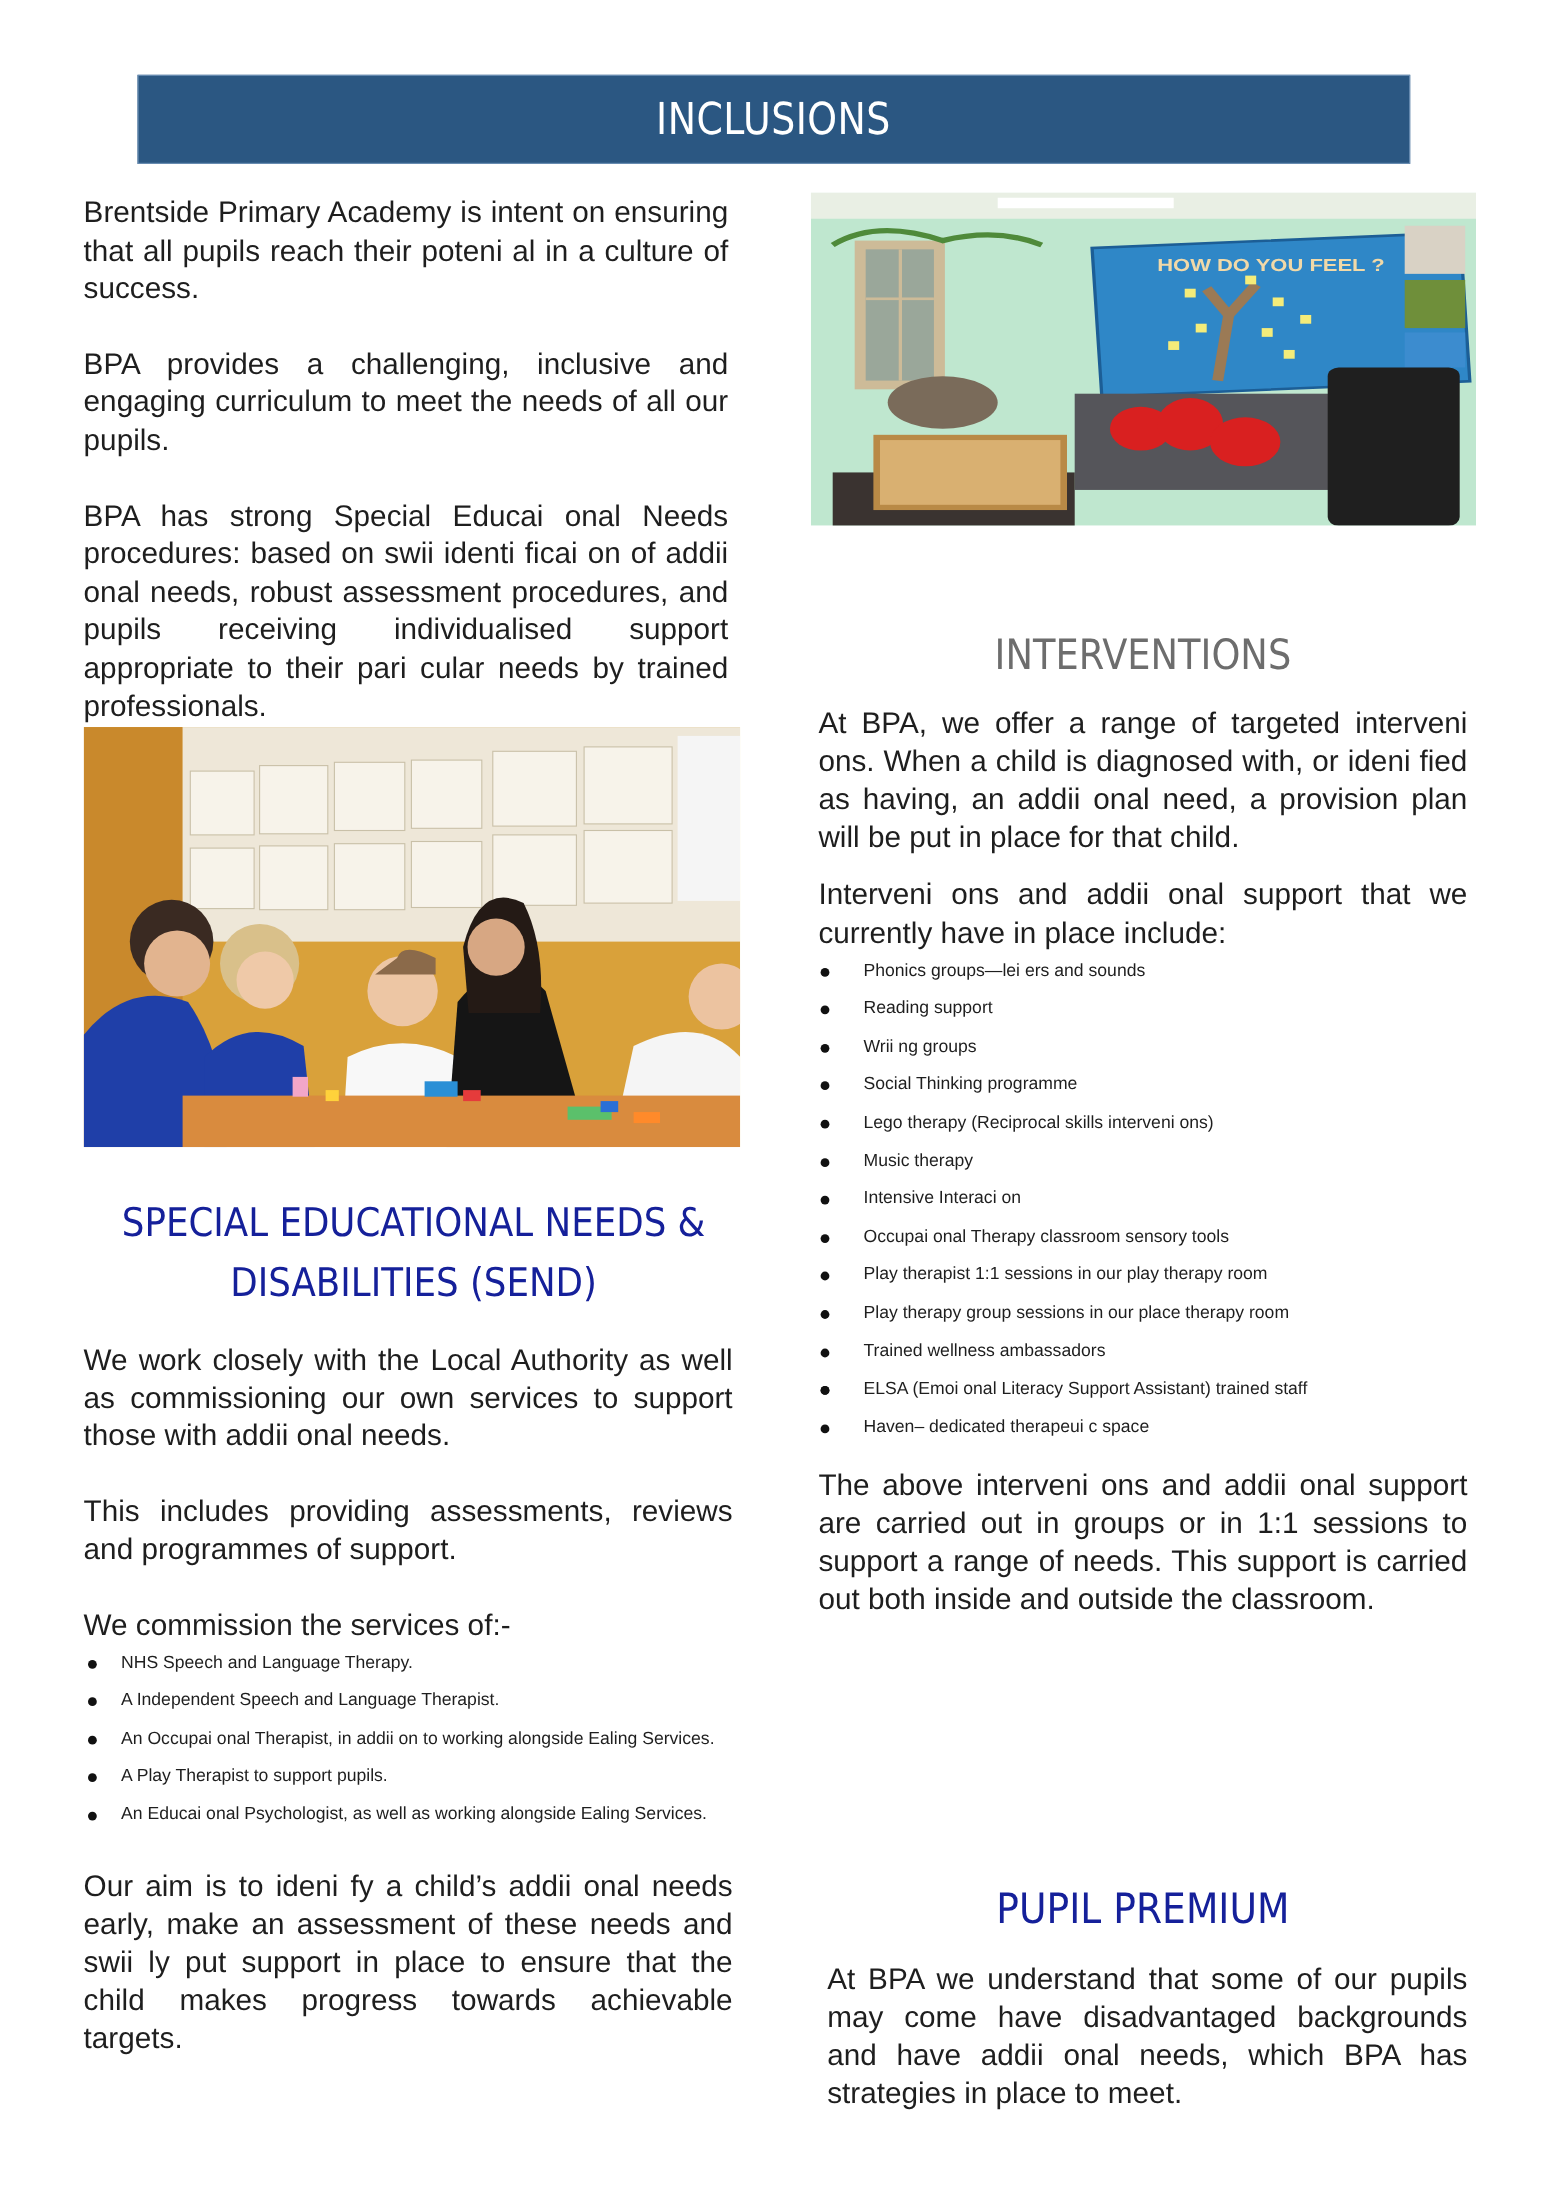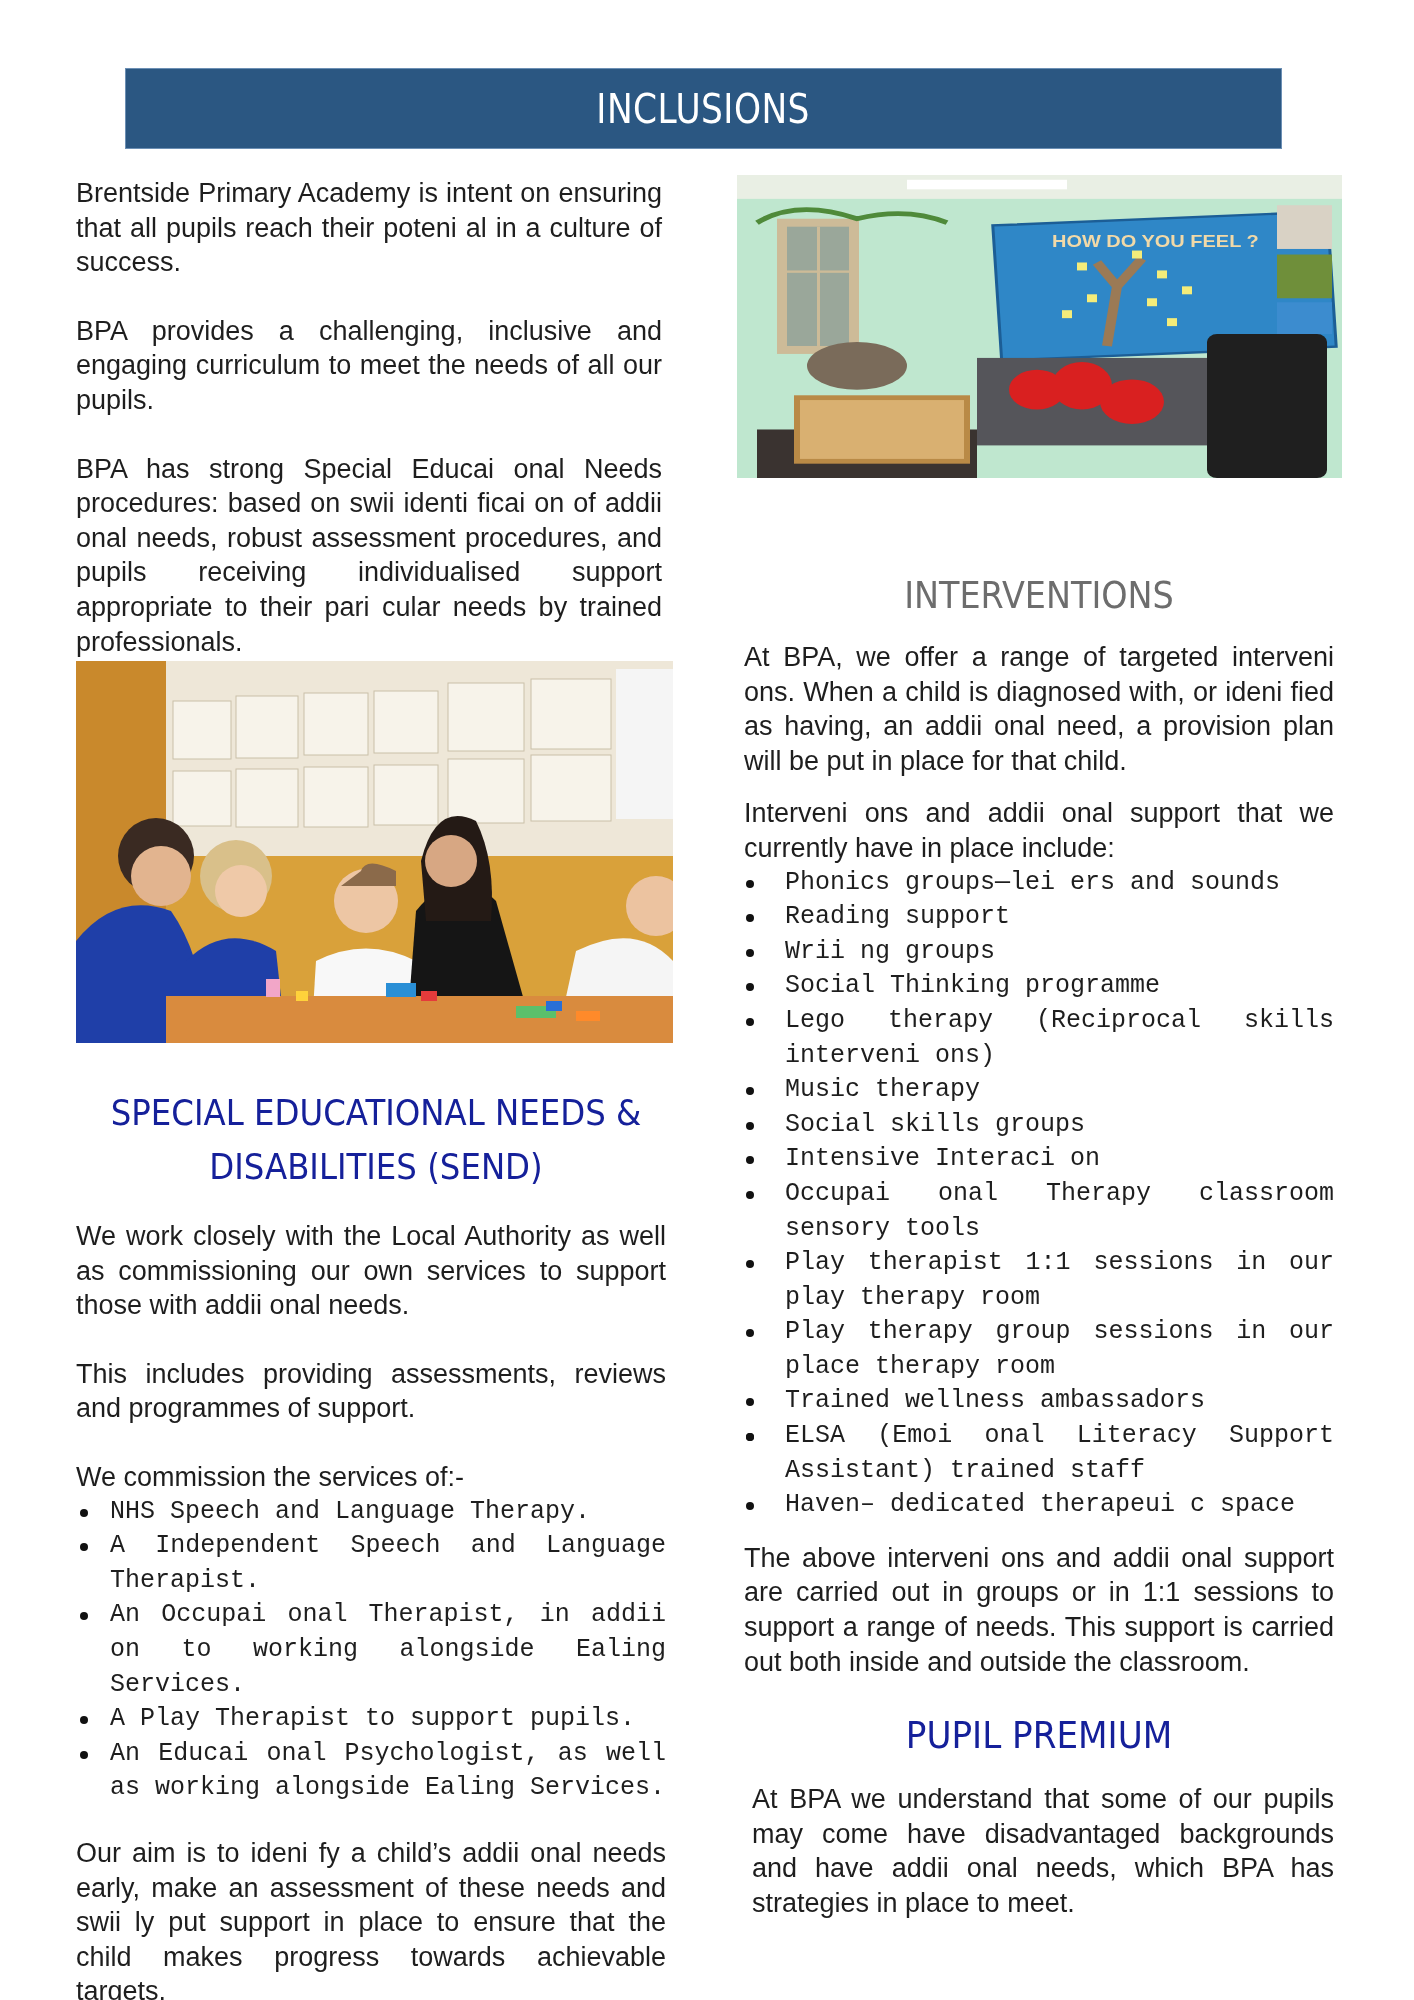--- a/index.html
+++ b/index.html
@@ -11,21 +11,21 @@
   .banner h1 { margin: 0; color: #ffffff; font-weight: normal; font-size: 40px;
                letter-spacing: 0.5px; font-family: "DejaVu Sans", sans-serif; transform: scaleX(0.86); }
   .col { position: absolute; }
   .left { left: 76px; width: 586px; }
   .right { left: 744px; width: 590px; }
   p { margin: 0; font-size: 27px; line-height: 34.6px; text-align: justify; }
   .h2 { margin: 0; text-align: center; font-weight: normal; color: #15209a;
         font-family: "DejaVu Sans", sans-serif; }
   .h2.gray { color: #6d6d6d; }
   ul { margin: 0; padding: 0; list-style: none; }
-  li { position: relative; font-size: 25px; line-height: 34.6px; text-align: justify; font-family: Liberation Mono, monospace; }
+  li { position: relative; font-size: 16px; line-height: 34.6px; text-align: justify; }
   li .dot { position: absolute; top: 14px; width: 8px; height: 8px; border-radius: 50%; background: #111; }
   .photo { position: absolute; overflow: hidden; }
   .photo svg { display: block; width: 100%; height: 100%; }
 </style>
 </head>
 <body>
 
 <div class="banner">
   <h1>INCLUSIONS</h1>
 </div>
@@ -146,21 +146,20 @@
 <div class="col right" style="top:640px;">
   <p>At BPA, we offer a range of targeted interveni ons. When a child is diagnosed with, or ideni fied as having, an addii onal need, a provision plan will be put in place for that child.</p>
   <p style="margin-top:18px;">Interveni ons and addii onal support that we currently have in place include:</p>
   <ul>
     <li style="padding-left:41px;"><span class="dot" style="left:2px;"></span><span>Phonics groups—lei ers and sounds</span></li>
     <li style="padding-left:41px;"><span class="dot" style="left:2px;"></span><span>Reading support</span></li>
     <li style="padding-left:41px;"><span class="dot" style="left:2px;"></span><span>Wrii ng groups</span></li>
     <li style="padding-left:41px;"><span class="dot" style="left:2px;"></span><span>Social Thinking programme</span></li>
     <li style="padding-left:41px;"><span class="dot" style="left:2px;"></span><span>Lego therapy (Reciprocal skills interveni ons)</span></li>
     <li style="padding-left:41px;"><span class="dot" style="left:2px;"></span><span>Music therapy</span></li>
-    <li style="padding-left:41px;"><span class="dot" style="left:2px;"></span><span>Social skills groups</span></li>
     <li style="padding-left:41px;"><span class="dot" style="left:2px;"></span><span>Intensive Interaci on</span></li>
     <li style="padding-left:41px;"><span class="dot" style="left:2px;"></span><span>Occupai onal Therapy classroom sensory tools</span></li>
     <li style="padding-left:41px;"><span class="dot" style="left:2px;"></span><span>Play therapist 1:1 sessions in our play therapy room</span></li>
     <li style="padding-left:41px;"><span class="dot" style="left:2px;"></span><span>Play therapy group sessions in our place therapy room</span></li>
     <li style="padding-left:41px;"><span class="dot" style="left:2px;"></span><span>Trained wellness ambassadors</span></li>
     <li style="padding-left:41px;"><span class="dot" style="left:2px;"></span></li>
     <li style="padding-left:41px;"><span class="dot" style="left:2px;"></span><span>ELSA (Emoi onal Literacy Support Assistant) trained staff</span></li>
     <li style="padding-left:41px;"><span class="dot" style="left:2px;"></span><span>Haven– dedicated therapeui c space</span></li>
   </ul>
   <p style="margin-top:18px;">The above interveni ons and addii onal support are carried out in groups or in 1:1 sessions to support a range of needs. This support is carried out both inside and outside the classroom.</p>

